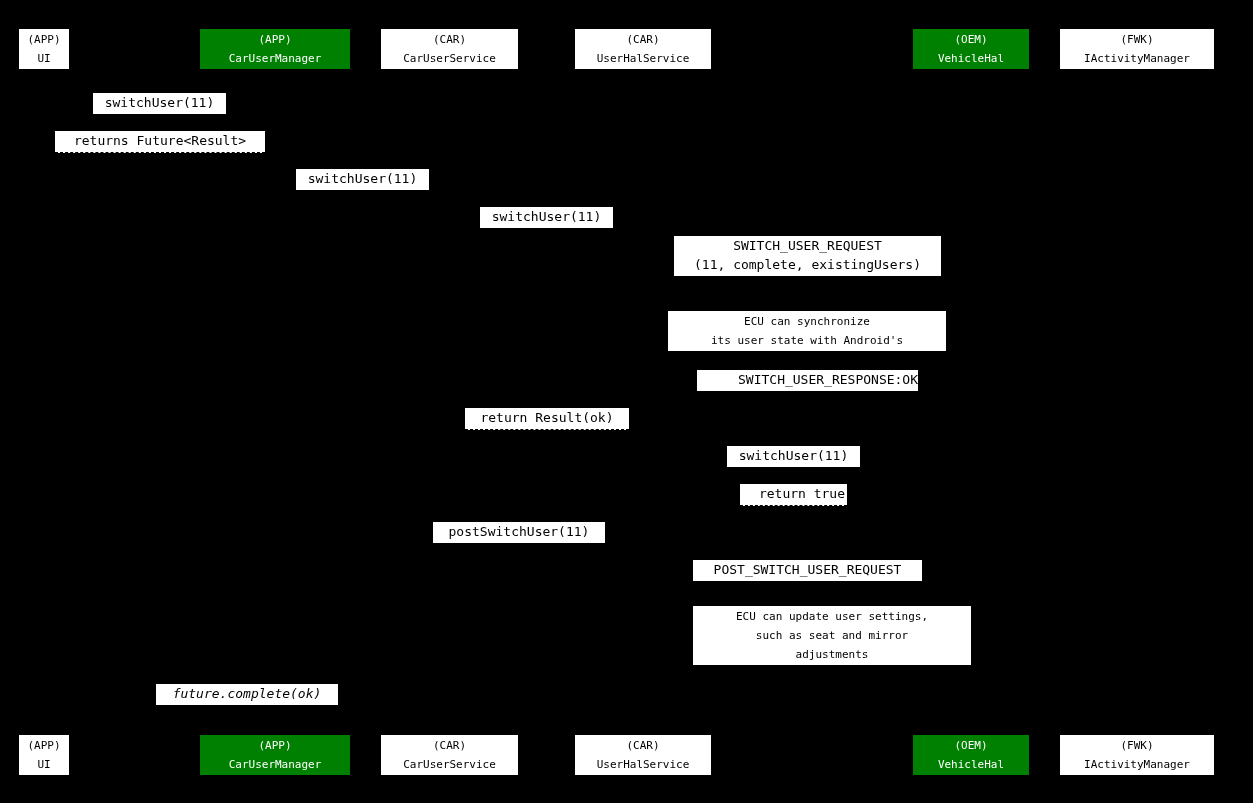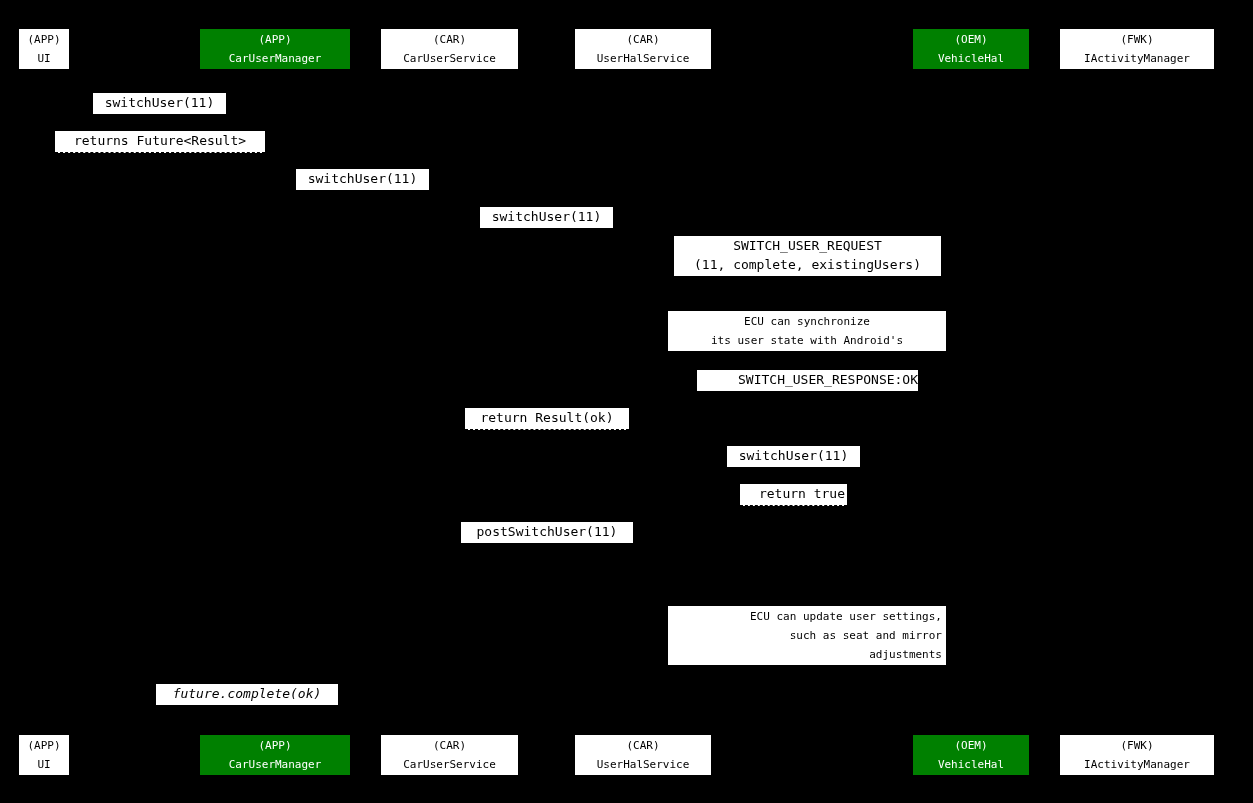--- a/index.html
+++ b/index.html
@@ -98,24 +98,25 @@
 its user state with Android's</div>
 
   <div class="msg" style="left:697px; top:370px; width:221px;padding-left:41px;">SWITCH_USER_RESPONSE:OK</div>
 
   <div class="msg dashed" style="left:465px; top:408px; width:164px;">return Result(ok)</div>
 
   <div class="msg" style="left:727px; top:446px; width:133px;">switchUser(11)</div>
 
   <div class="msg dashed" style="left:740px; top:484px; width:107px;text-align:right;">return true</div>
 
-  <div class="msg" style="left:461px; top:522px; width:172px;">postSwitchUser(11)</div>
+  <div class="msg" style="left:433px; top:522px; width:172px;">postSwitchUser(11)</div>
 
+  <div class="msg" style="left:693px; top:560px; width:229px;">POST_SWITCH_USER_REQUEST</div>
 
-  <div class="note" style="left:668px; top:606px; width:278px;text-align:right;">ECU can update user settings,
+  <div class="note" style="left:693px; top:606px; width:278px;">ECU can update user settings,
 such as seat and mirror
 adjustments</div>
 
   <div class="msg" style="left:156px; top:684px; width:182px;font-style:italic;">future.complete(ok)</div>
 
   <div class="actor white" style="left:19px; top:735px; width:50px;">
     <div>(APP)</div>
     <div>UI</div>
   </div>
   <div class="actor green" style="left:200px; top:735px; width:150px;">

